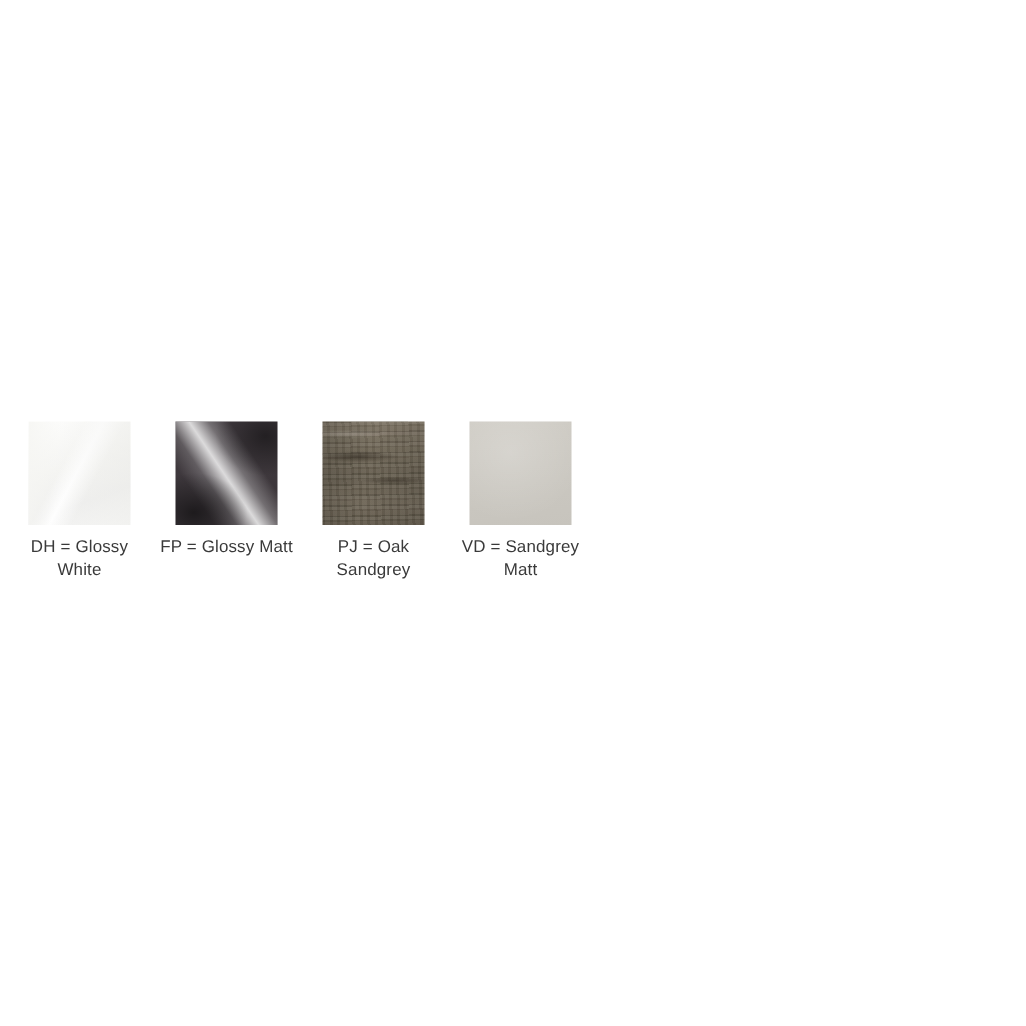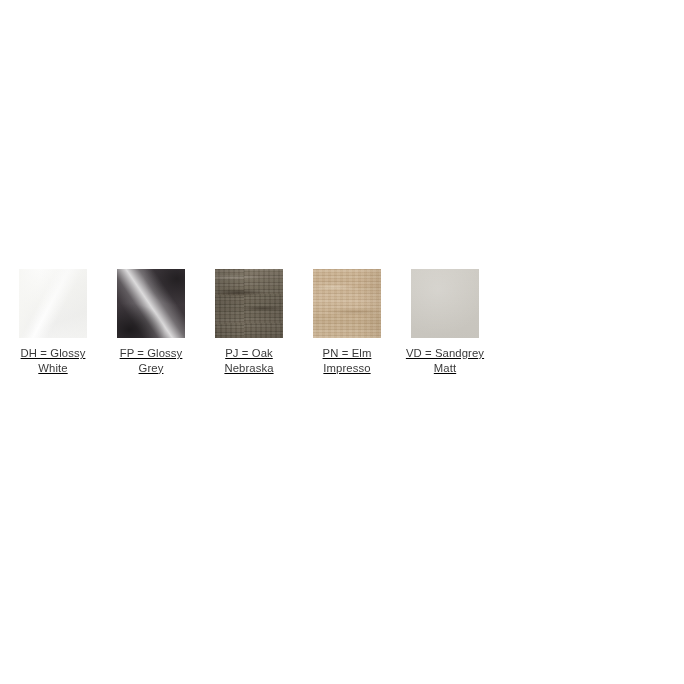--- a/index.html
+++ b/index.html
@@ -12,29 +12,28 @@
     height: 684px;
     position: relative;
     overflow: hidden;
     font-family: "Liberation Sans", sans-serif;
     -webkit-font-smoothing: antialiased;
   }
 
   #swatch-gallery {
     position: absolute;
     left: 0;
-    top: 269px;
+    top: 281px;
     width: 620px;
     display: flex;
     flex-direction: row;
     align-items: flex-start;
     justify-content: flex-start;
     padding-left: 8px;
     box-sizing: border-box;
-    text-decoration: underline;
   }
 
   .swatch-cell {
     width: 90px;
     margin-right: 8px;
     display: flex;
     flex-direction: column;
     align-items: center;
   }
   .swatch-cell:last-child { margin-right: 0; }
@@ -225,32 +224,28 @@
 
 <div id="swatch-gallery">
 
   <div class="swatch-cell">
     <div class="swatch-chip fin-glossy-white"></div>
     <div class="swatch-label">DH = Glossy White</div>
   </div>
 
   <div class="swatch-cell">
     <div class="swatch-chip fin-glossy-grey"></div>
-    <div class="swatch-label">FP = Glossy Grey</div>
+    <div class="swatch-label">FP = Glossy Matt</div>
   </div>
 
   <div class="swatch-cell">
     <div class="swatch-chip fin-oak-nebraska"></div>
-    <div class="swatch-label">PJ = Oak Nebraska</div>
-  </div>
-
-  <div class="swatch-cell">
-    <div class="swatch-chip fin-elm-impresso"></div>
-    <div class="swatch-label">PN = Elm Impresso</div>
-  </div>
+    <div class="swatch-label">PJ = Oak Sandgrey</div>
+  </div>
+
 
 
 
   <div class="swatch-cell">
     <div class="swatch-chip fin-sandgrey-matt"></div>
     <div class="swatch-label">VD = Sandgrey Matt</div>
   </div>
 
 </div>
 

